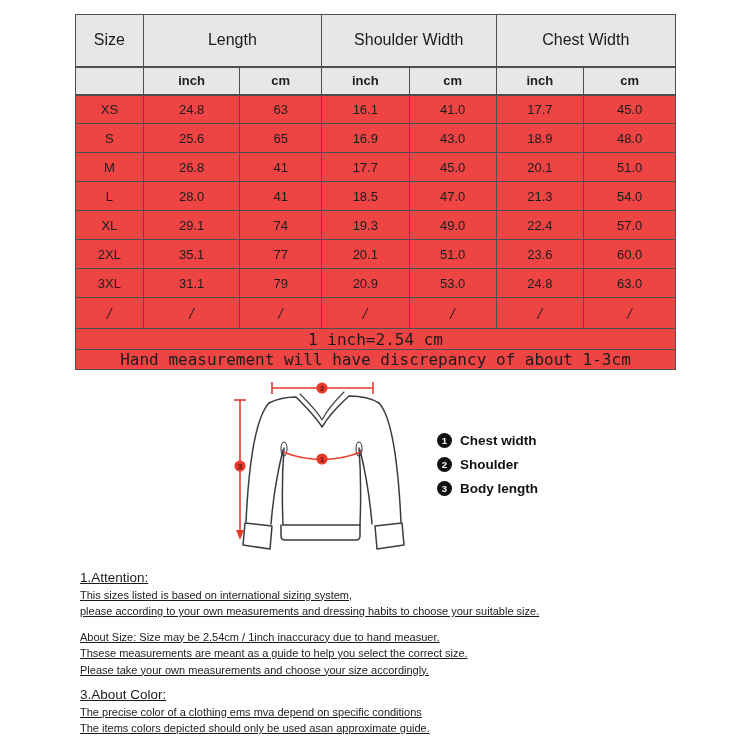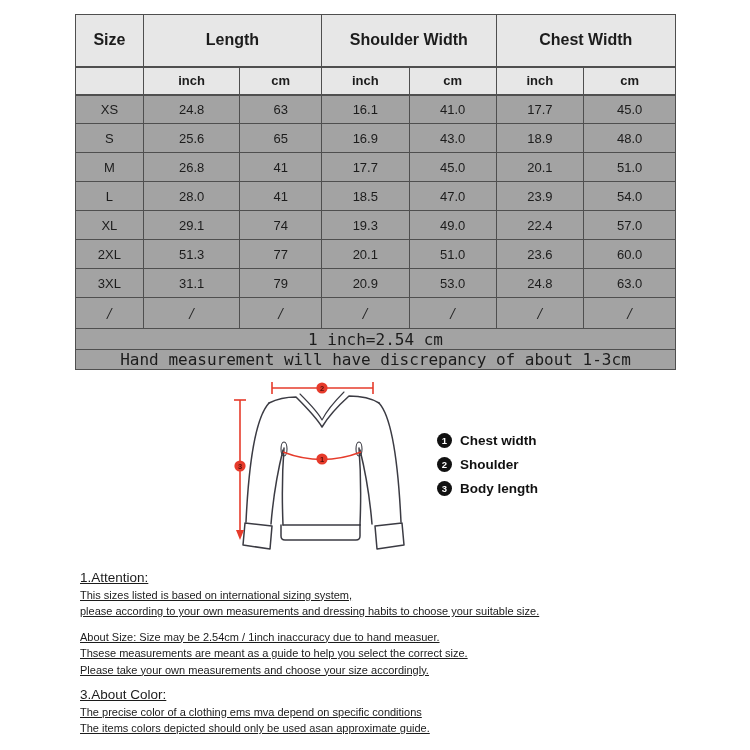--- a/index.html
+++ b/index.html
@@ -19,23 +19,23 @@
     position:absolute;left:75px;top:14px;width:601px;
     border-collapse:collapse;table-layout:fixed;
   }
   .size-table th,.size-table td{
     border:1px solid var(--border);
     text-align:center;vertical-align:middle;
     font-size:13px;font-weight:400;color:var(--ink);
     overflow:hidden;white-space:nowrap;
   }
   .size-table thead th{background:var(--headbg);}
-  .size-table tr.main-head th{height:52px;font-size:16px;font-weight:700;border-bottom-width:2px;}
+  .size-table tr.main-head th{height:52px;font-size:16px;font-weight:400;border-bottom-width:2px;}
   .size-table tr.unit-head th{height:28px;font-size:13px;font-weight:700;border-bottom-width:2px;}
-  .size-table tbody td{height:29px;background:#a3a3a3;}
+  .size-table tbody td{height:29px;background:#ef4444;}
   .size-table tr.slash-row td{height:31px;font-family:"DejaVu Serif",serif;font-style:italic;}
   .size-table tr.note-row td{
     font-family:"DejaVu Sans Mono","Liberation Mono",monospace;
     font-size:16px;height:21px;
   }
   .size-table tr.note-row.second td{height:19px;font-size:16px;}
 
   
   .diagram{position:absolute;left:225px;top:378px;width:200px;height:182px;}
   .legend{position:absolute;left:437px;top:433px;display:flex;flex-direction:column;gap:9px;}
@@ -114,35 +114,35 @@
           <td>45.0</td>
           <td>20.1</td>
           <td>51.0</td>
         </tr>
         <tr>
           <td>L</td>
           <td>28.0</td>
           <td>41</td>
           <td>18.5</td>
           <td>47.0</td>
-          <td>23.9</td>
+          <td>21.3</td>
           <td>54.0</td>
         </tr>
         <tr>
           <td>XL</td>
           <td>29.1</td>
           <td>74</td>
           <td>19.3</td>
           <td>49.0</td>
           <td>22.4</td>
           <td>57.0</td>
         </tr>
         <tr>
           <td>2XL</td>
-          <td>51.3</td>
+          <td>35.1</td>
           <td>77</td>
           <td>20.1</td>
           <td>51.0</td>
           <td>23.6</td>
           <td>60.0</td>
         </tr>
         <tr>
           <td>3XL</td>
           <td>31.1</td>
           <td>79</td>

